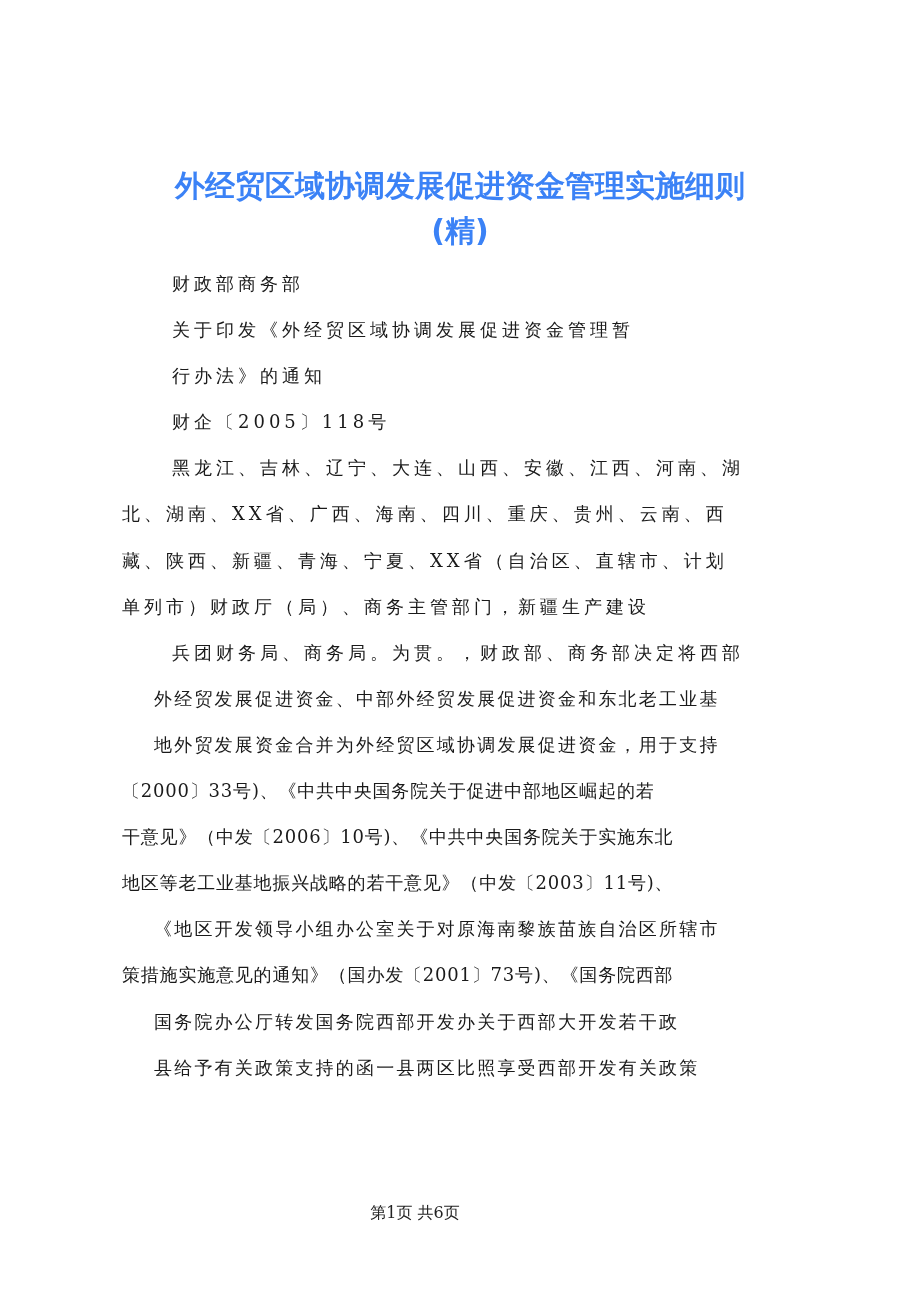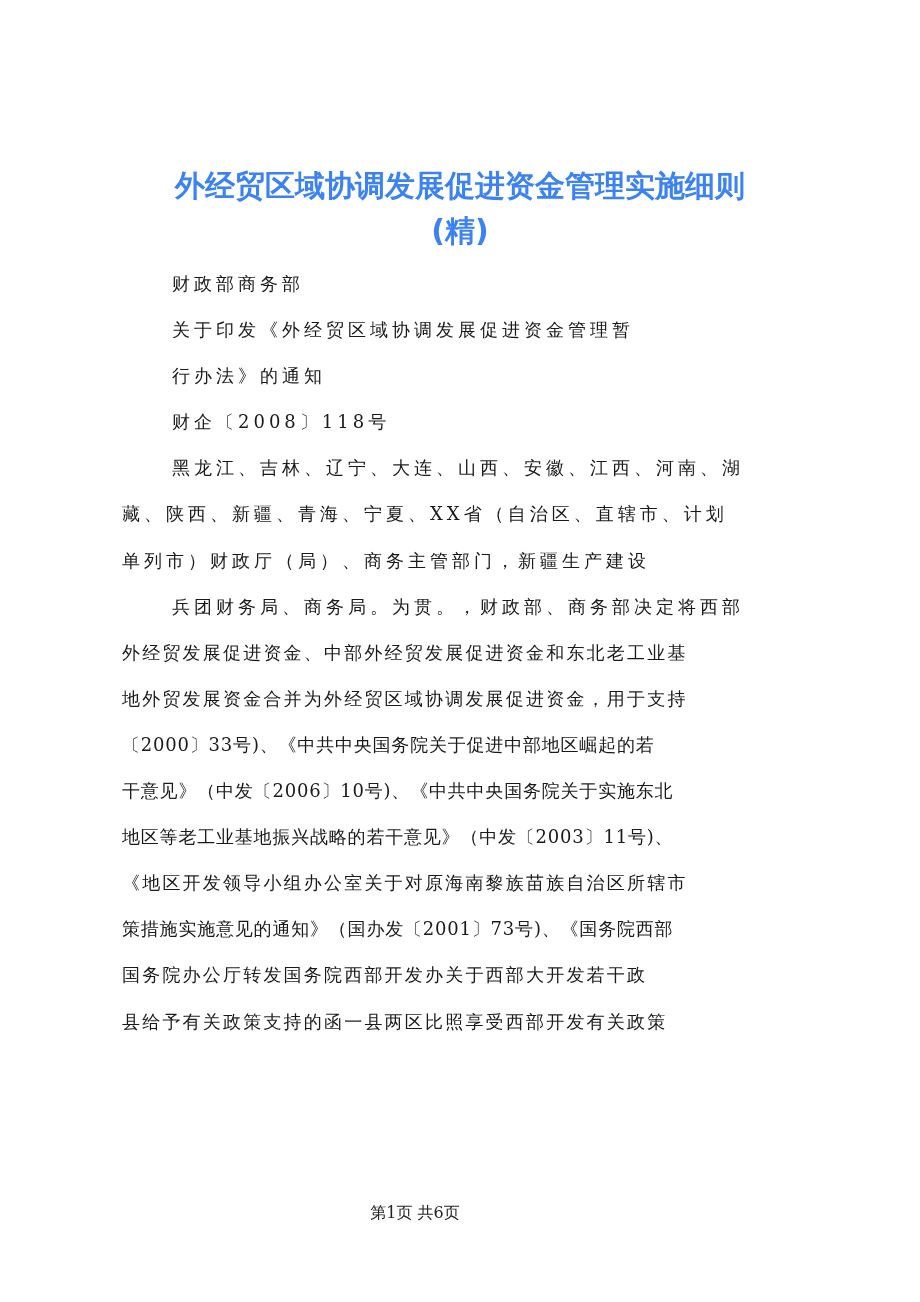--- a/index.html
+++ b/index.html
@@ -47,21 +47,21 @@
     }
     .line {
       display: block;
       white-space: nowrap;
       height: 46.1px;
       overflow: visible;
       letter-spacing: 4px;
     }
     .line.indent { padding-left: 50px; }
     .line.tight { letter-spacing: 0.8px; }
-    .line.mid { letter-spacing: 2.2px; }
+    .line.mid { letter-spacing: 2.2px; margin-left: 32px; }
     .footer {
       position: absolute;
       left: 0;
       width: 830px;
       top: 1202px;
       text-align: center;
       font-family: "DejaVu Serif", "Liberation Serif", serif;
       font-size: 16px;
       line-height: 22px;
       color: #222222;
@@ -72,22 +72,23 @@
 
 <div class="page">
 
   <div class="title l1">外经贸区域协调发展促进资金管理实施细则</div>
   <div class="title l2">(精)</div>
 
   <div class="body-text">
     <span class="line indent">财政部商务部</span>
     <span class="line indent">关于印发《外经贸区域协调发展促进资金管理暂</span>
     <span class="line indent">行办法》的通知</span>
-    <span class="line indent">财企〔2008〕118号</span>
+    <span class="line indent">财企〔2005〕118号</span>
     <span class="line indent">黑龙江、吉林、辽宁、大连、山西、安徽、江西、河南、湖</span>
+    <span class="line">北、湖南、XX省、广西、海南、四川、重庆、贵州、云南、西</span>
     <span class="line">藏、陕西、新疆、青海、宁夏、XX省（自治区、直辖市、计划</span>
     <span class="line">单列市）财政厅（局）、商务主管部门，新疆生产建设</span>
     <span class="line indent">兵团财务局、商务局。为贯。，财政部、商务部决定将西部</span>
     <span class="line mid">外经贸发展促进资金、中部外经贸发展促进资金和东北老工业基</span>
     <span class="line mid">地外贸发展资金合并为外经贸区域协调发展促进资金，用于支持</span>
     <span class="line tight">〔2000〕33号)、《中共中央国务院关于促进中部地区崛起的若</span>
     <span class="line tight">干意见》（中发〔2006〕10号)、《中共中央国务院关于实施东北</span>
     <span class="line tight">地区等老工业基地振兴战略的若干意见》（中发〔2003〕11号)、</span>
     <span class="line mid">《地区开发领导小组办公室关于对原海南黎族苗族自治区所辖市</span>
     <span class="line tight">策措施实施意见的通知》（国办发〔2001〕73号)、《国务院西部</span>

